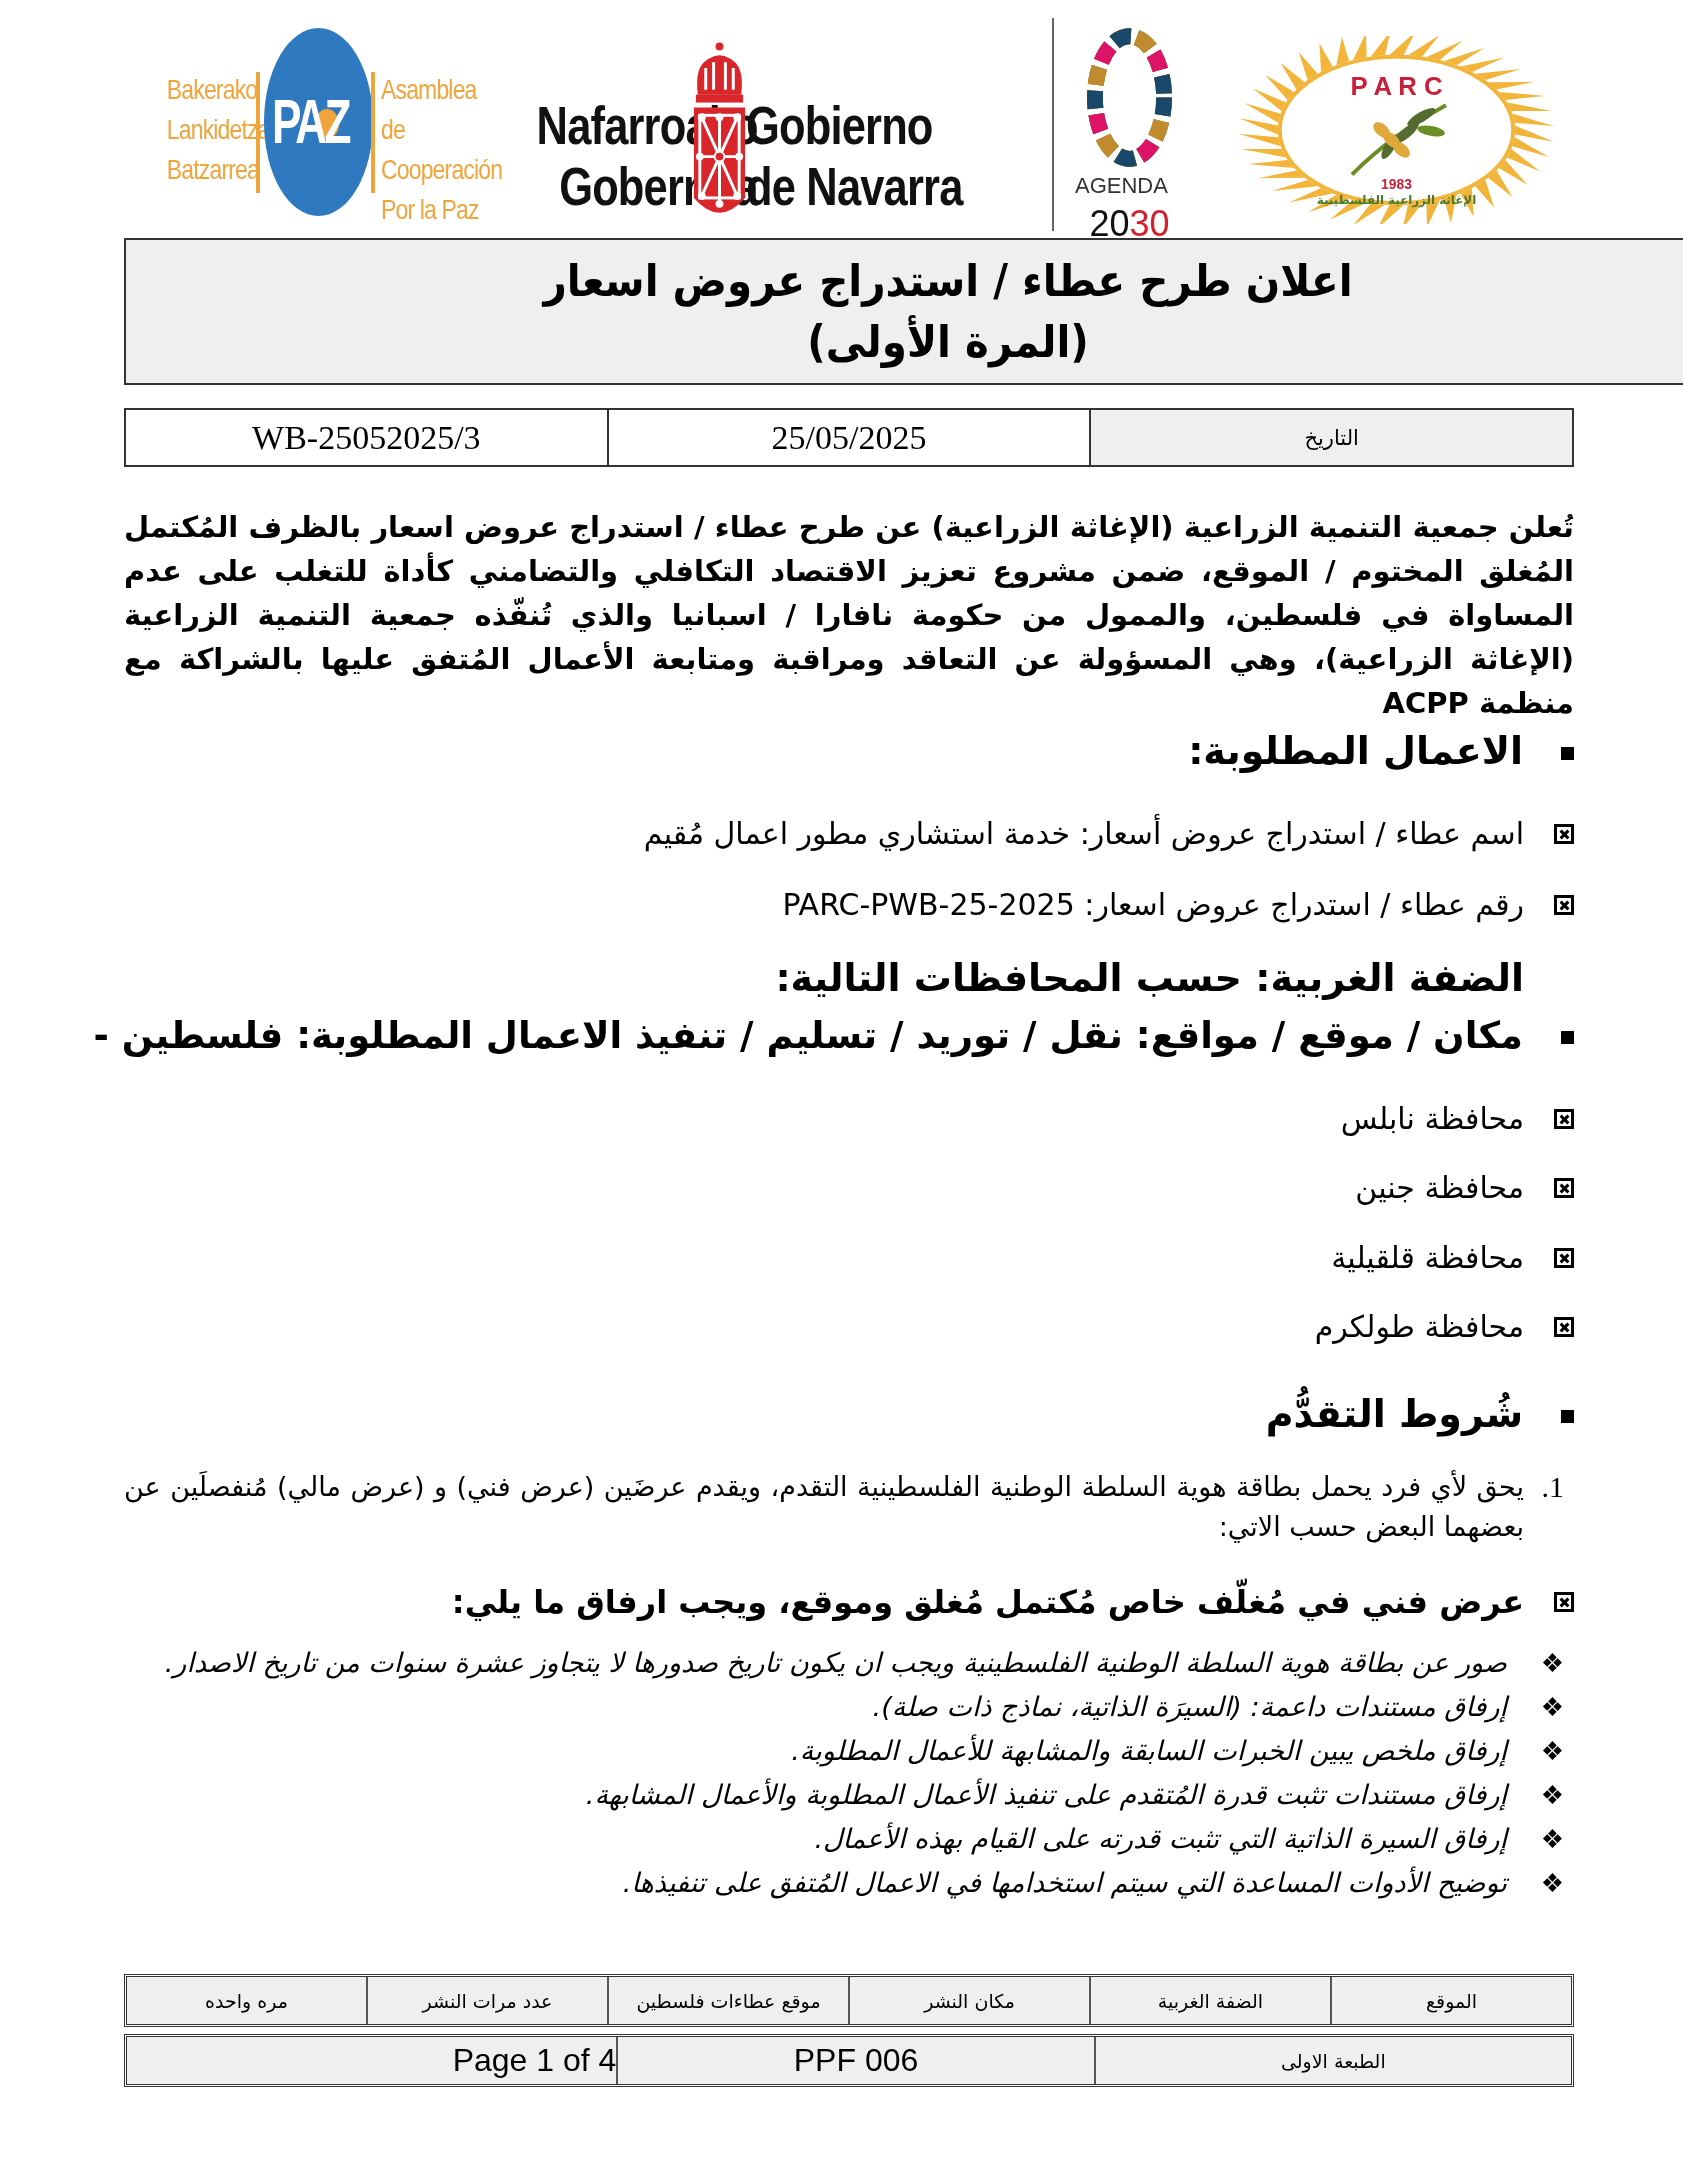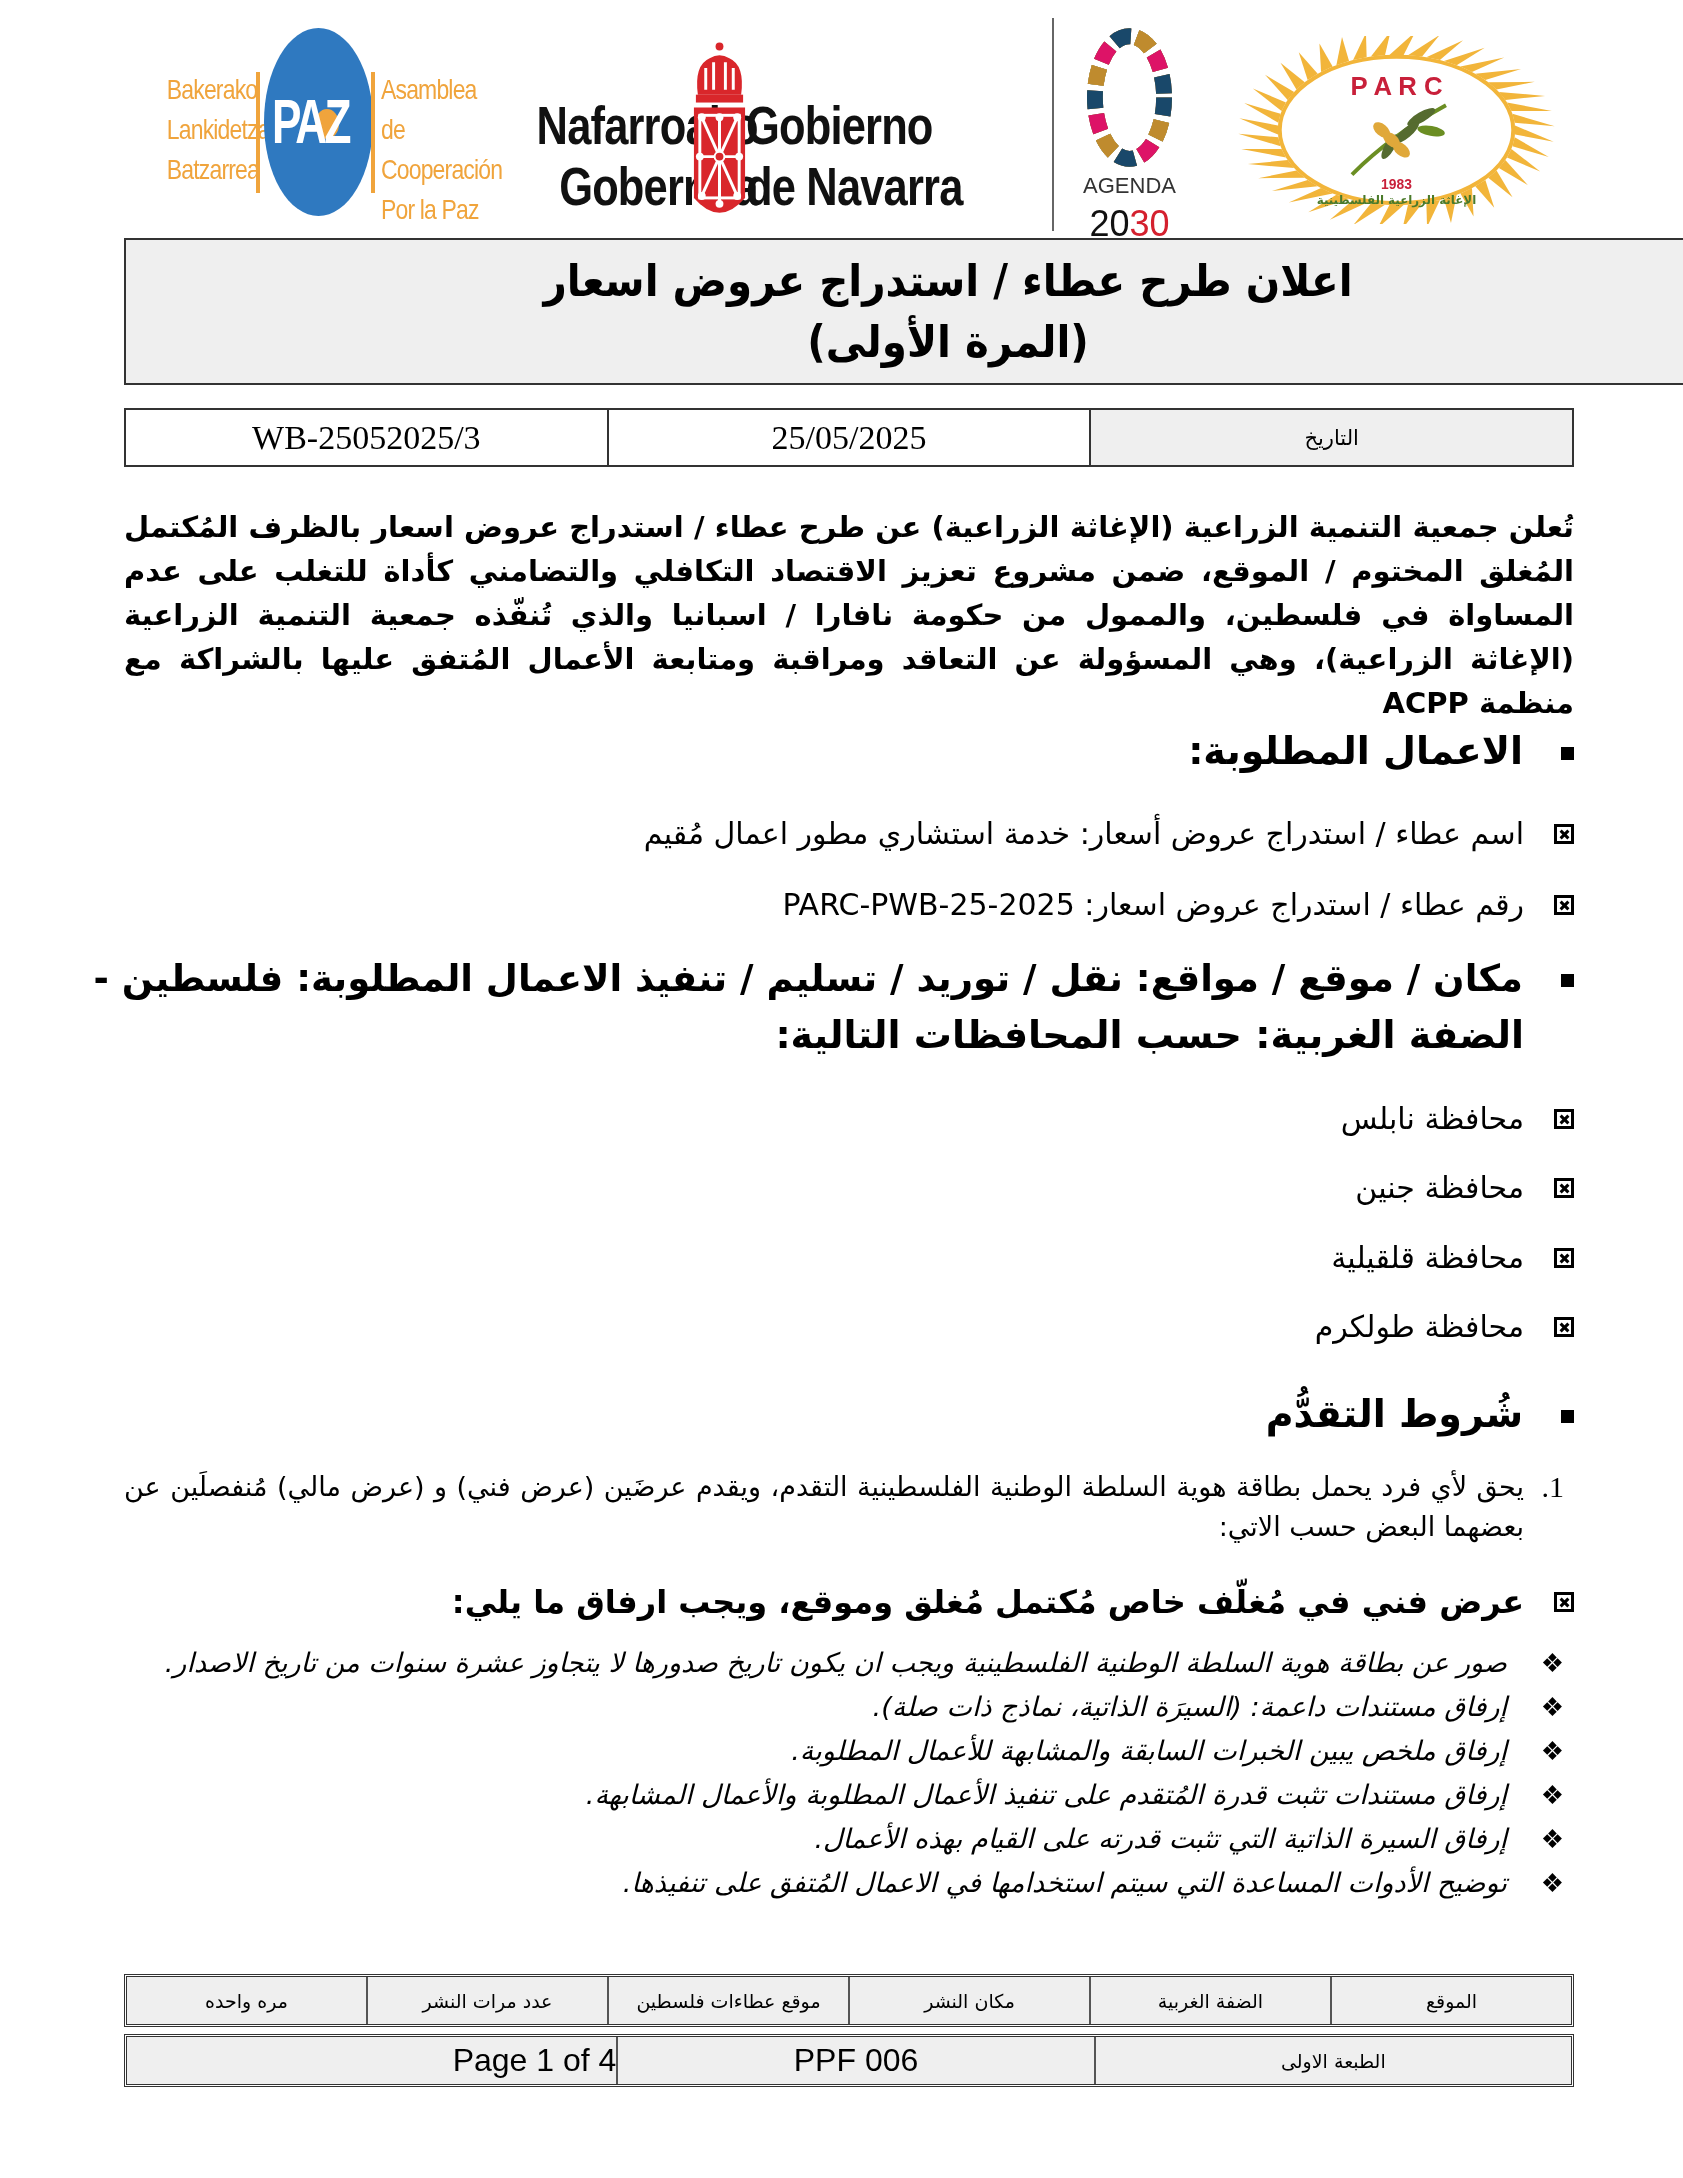--- a/index.html
+++ b/index.html
@@ -18,21 +18,21 @@
 
   .navarra { position: absolute; left: 371px; top: 10px; width: 535px; height: 208px; }
   .navarra .txt { position: absolute; font-size: 53px; font-weight: bold; color: #111; line-height: 61px; transform: scaleX(0.82); letter-spacing: -1px; }
   .navarra .l { right: 297px; top: 67px; text-align: right; transform-origin: right; }
   .navarra .r { left: 226px; top: 67px; text-align: left; transform-origin: left; }
   .shield { position: absolute; left: 170px; top: 12px; width: 59px; height: 188px; }
   .vsep { position: absolute; left: 903px; top: 0; width: 2px; height: 213px; background: #666; }
 
   .agenda { position: absolute; left: 926px; top: 8px; width: 109px; height: 208px; }
   .agenda .ring { position: absolute; left: 12px; top: 0; width: 85px; height: 149px; }
-  .agenda .t1 { position: absolute; left: 0; top: 147px; width: 109px; text-align: center; font-size: 22px; color: #333; letter-spacing: 0px; }
+  .agenda .t1 { position: absolute; left: 0; top: 147px; width: 109px; font-size: 22px; color: #333; letter-spacing: 0px; }
   .agenda .t2 { position: absolute; left: 0; top: 170px; width: 109px; text-align: center; font-size: 36px; color: #111; font-weight: normal; margin-top: 7px; }
   .agenda .t2 .red { color: #d4202e; }
 
   .parc { position: absolute; left: 1084px; top: 18px; width: 327px; height: 188px; }
 
   
   .title-box { position: absolute; left: 124px; top: 238px; width: 1648px; height: 147px; background: #efefef; border: 2px solid #333; box-sizing: border-box; text-align: center; direction: rtl; }
   .title-box .line { font-family: "DejaVu Sans", sans-serif; font-weight: bold; font-size: 44px; line-height: 61px; transform: scaleX(0.92); }
   .title-box .line1 { margin-top: 10px; }
 
@@ -235,25 +235,25 @@
 <div class="xitem" style="top:814px">
   <span class="xbox"></span>
   <span>اسم عطاء / استدراج عروض أسعار: خدمة استشاري مطور اعمال مُقيم</span>
 </div>
 <div class="xitem" style="top:885px">
   <span class="xbox"></span>
   <span>رقم عطاء / استدراج عروض اسعار: PARC-PWB-25-2025</span>
 </div>
 
 <div class="sec-head" style="top:950px; left:124px; right:109px; display:block;">
+  <div style="padding-right:50px;">الضفة الغربية: حسب المحافظات التالية:</div>
   <div style="display:flex; align-items:flex-start;">
     <span class="sq"></span>
     <span style="white-space:nowrap; font-size:37px;">مكان / موقع / مواقع: نقل / توريد / تسليم / تنفيذ الاعمال المطلوبة: فلسطين -</span>
   </div>
-  <div style="padding-right:50px;">الضفة الغربية: حسب المحافظات التالية:</div>
 </div>
 
 <div class="xitem" style="top:1099px">
   <span class="xbox"></span>
   <span>محافظة نابلس</span>
 </div>
 <div class="xitem" style="top:1168px">
   <span class="xbox"></span>
   <span>محافظة جنين</span>
 </div>

